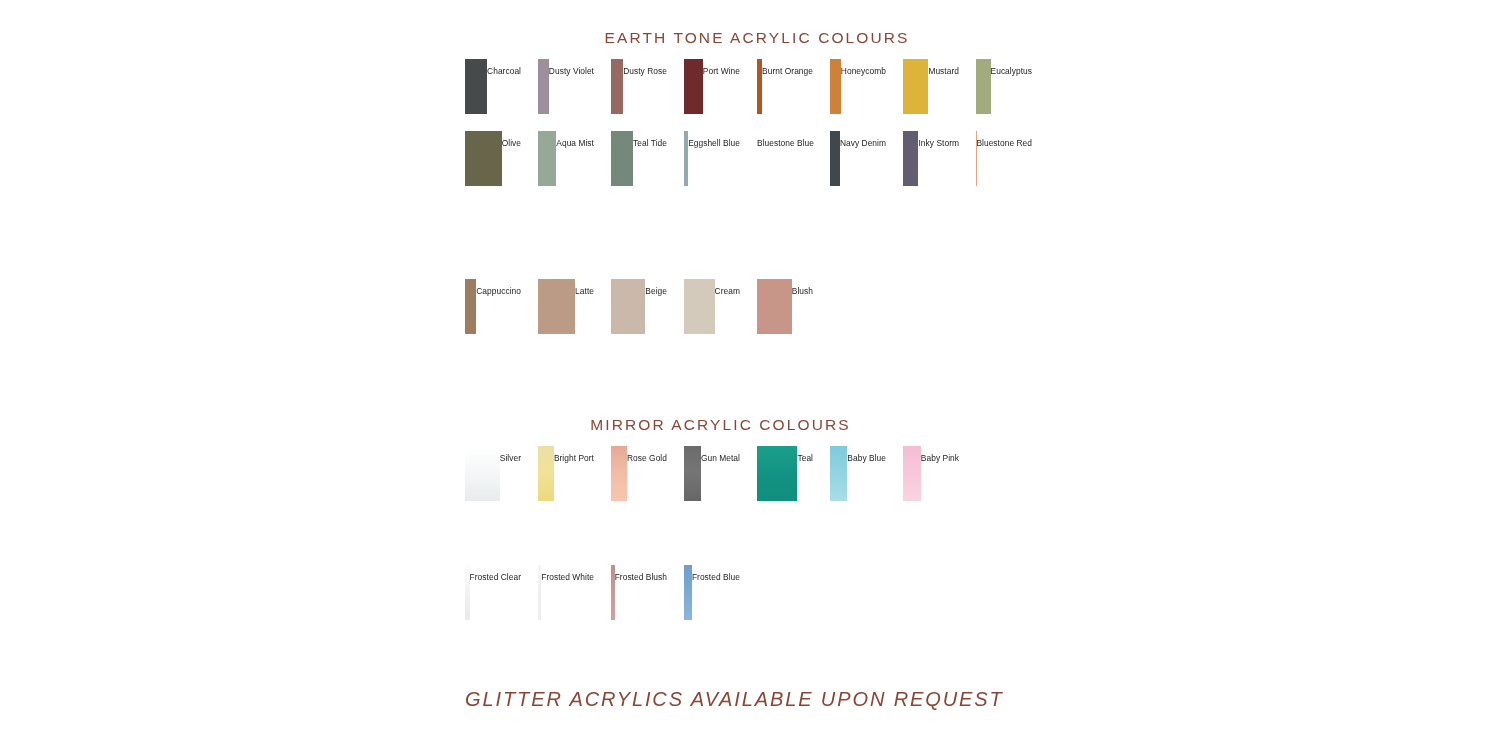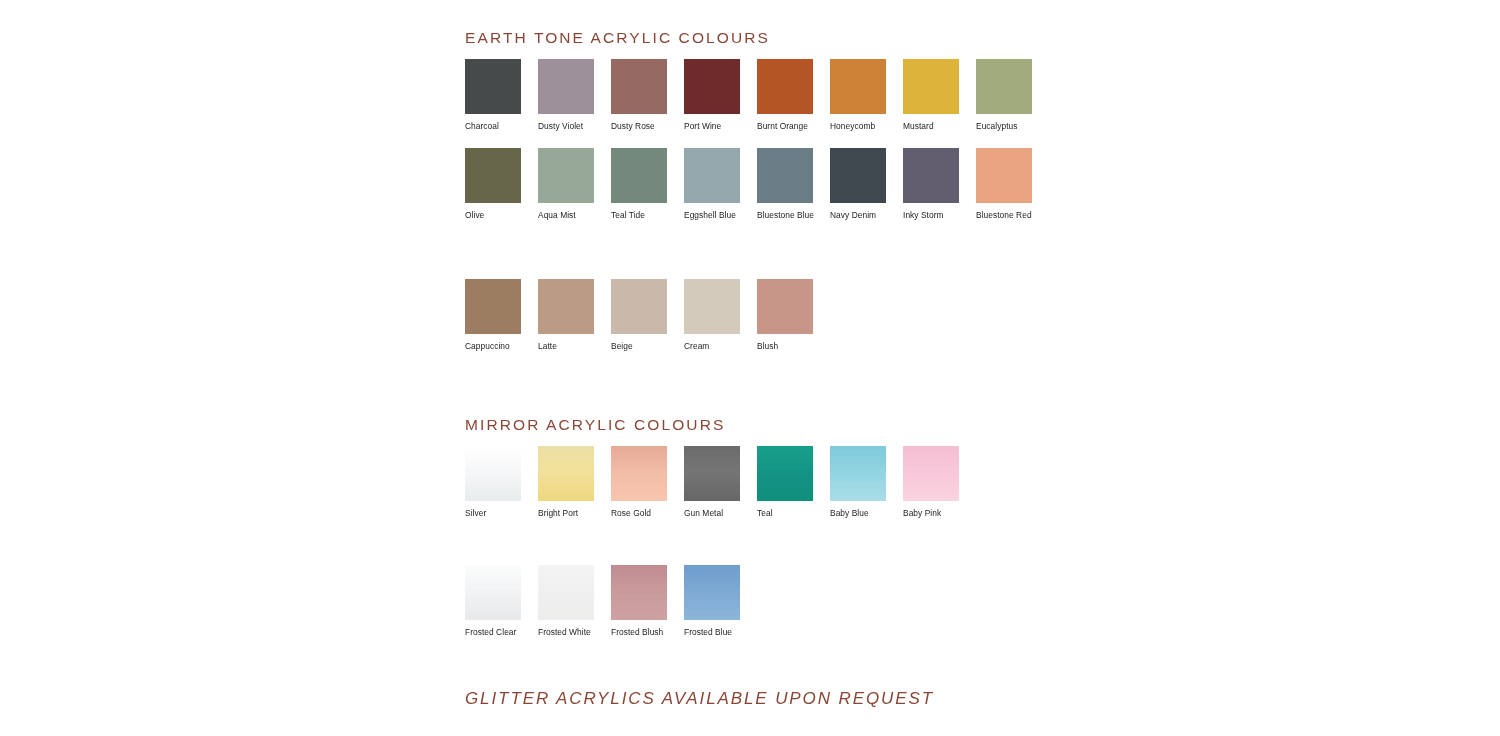--- a/index.html
+++ b/index.html
@@ -14,20 +14,21 @@
     position: relative;
     font-family: "Liberation Sans", sans-serif;
     overflow: hidden;
   }
   .sheet {
     position: absolute;
     left: 465px;
     top: 0;
     width: 1035px;
     height: 736px;
+    text-align: center;
   }
   .section {
     position: absolute;
     left: 0;
   }
   .section-title {
     font-family: "Liberation Sans", sans-serif;
     font-size: 15.5px;
     font-weight: 400;
     letter-spacing: 2.1px;
@@ -45,42 +46,41 @@
     flex-direction: row;
     align-items: flex-start;
   }
   .row + .row {
     margin-top: 17px;
   }
   .swatch-cell {
     width: 56px;
     margin-right: 17px;
     display: flex;
-    flex-direction: column;
   }
   .swatch-chip {
     width: 56px;
     height: 55px;
     display: block;
   }
   .swatch-label {
     margin-top: 7px;
     font-family: "Liberation Sans", sans-serif;
     font-size: 8.4px;
     font-weight: 400;
     color: #1d1d1d;
     letter-spacing: 0.05px;
     white-space: nowrap;
     line-height: 10px;
   }
   .footnote {
     position: absolute;
     left: 0;
     font-family: "Liberation Sans", sans-serif;
-    font-size: 17px;
+    font-size: 20px;
     font-style: italic;
     font-weight: 400;
     letter-spacing: 1.9px;
     color: #8a4535;
     white-space: nowrap;
     line-height: 18px;
   }
 </style>
 </head>
 <body>

